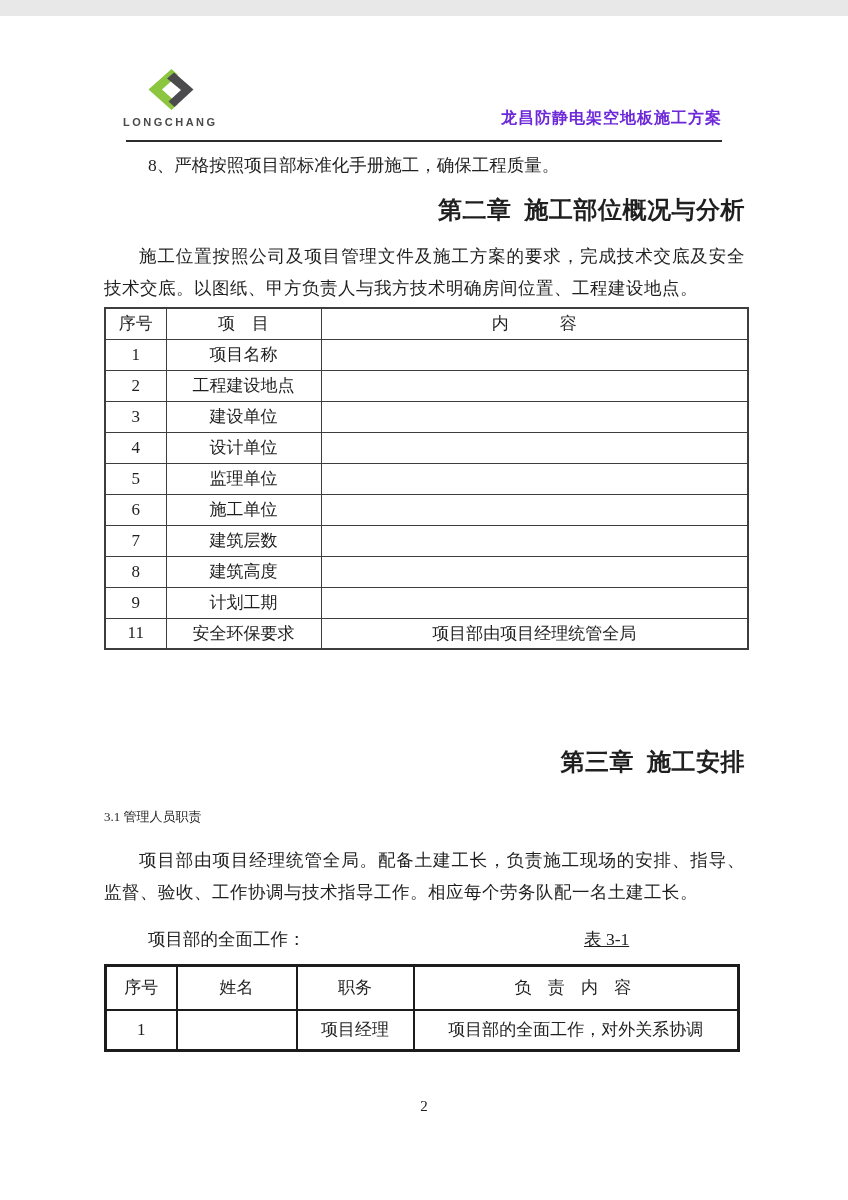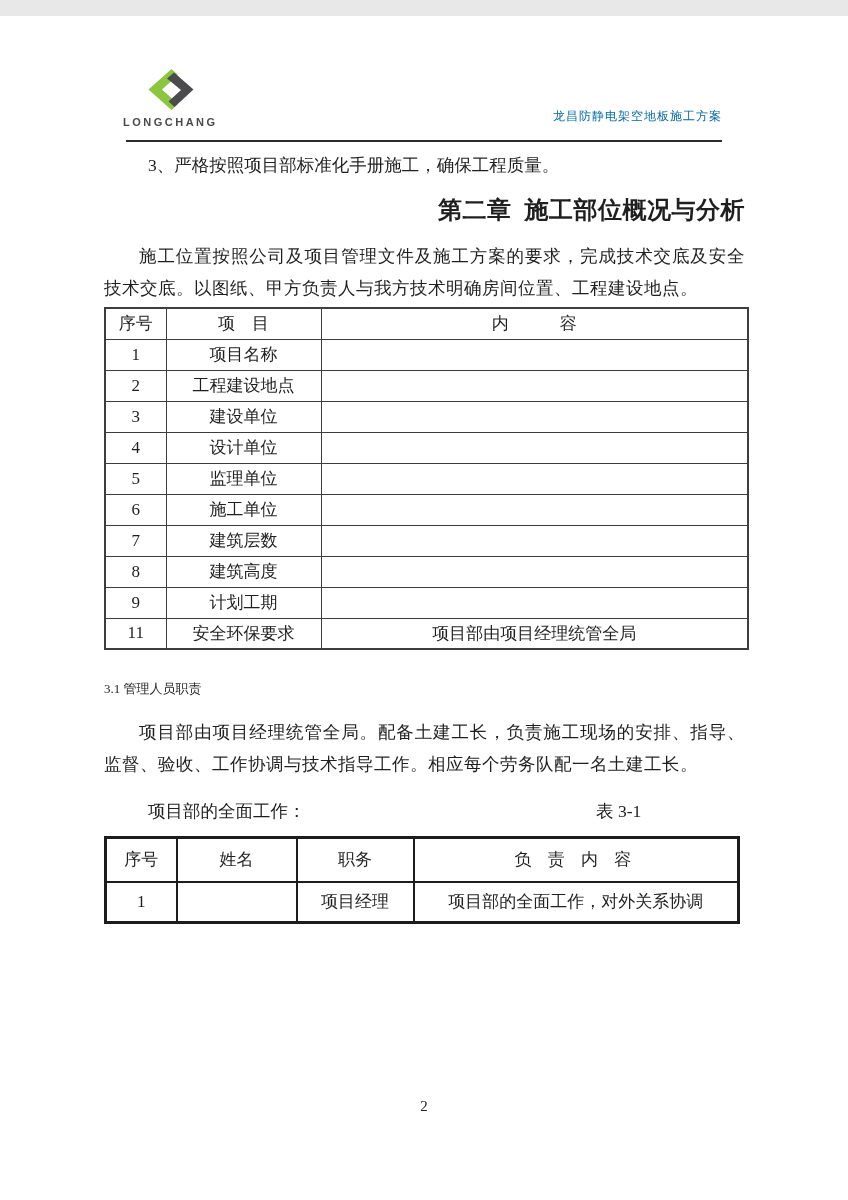--- a/index.html
+++ b/index.html
@@ -16,21 +16,21 @@
   
   .logo { position:absolute; left:123px; top:52px; width:110px; }
   .logo-mark { display:block; margin-left:16px; width:62px; height:46px; }
   .logo-brand {
     display:block; margin-top:2px;
     font-family:"Liberation Sans","DejaVu Sans",sans-serif;
     font-weight:bold; font-size:11px; letter-spacing:2.5px; color:#4a4a4a;
   }
   .header-title {
     position:absolute; top:92px; right:126px;
-    font-size:12px; font-weight:normal; letter-spacing:1px; color:#0369a1;
+    font-size:16px; font-weight:bold; letter-spacing:1px; color:#6d28d9;
   }
   .header-rule {
     position:absolute; top:124px; left:126px; width:596px;
     border-top:2.5px solid #2c2c2c;
   }
   
   .content { position:absolute; left:104px; top:136px; width:641px; }
   .line6 { font-size:17.5px; line-height:22px; text-indent:44px; margin-top:2px; }
   .chapter-title {
     font-size:24px; font-weight:bold; text-align:right;
@@ -38,21 +38,21 @@
   }
   .h-ch2 { margin-top:18px; }
   .h-ch3 { margin-top:96px; }
   .para {
     margin-top:14px; font-size:17.5px; line-height:32px;
     text-align:justify; text-indent:2em; letter-spacing:0.5px;
   }
   .section-title { margin-top:26px; font-size:13px; font-weight:normal; line-height:26px; }
   .caption-row { position:relative; margin-top:19px; font-size:17.5px; line-height:24px; }
   .caption-left { margin-left:44px; }
-  .caption-label { position:absolute; left:492px; top:0; }
+  .caption-label { position:absolute; left:480px; top:0;text-decoration:underline; }
   
   table { border-collapse:collapse; table-layout:fixed; }
   .t1 { margin-top:3px; width:643px; border:2px solid #3d3d3d; }
   .t1 td, .t1 th {
     border:1px solid #3d3d3d; height:31px; padding:0 4px;
     font-size:17px; font-weight:normal; text-align:center; vertical-align:middle;
     overflow:hidden; white-space:pre-wrap;
   }
   .t2 { margin-top:13px; width:633px; border:3px solid #1c1c1c; }
   .t2 td, .t2 th {
@@ -79,21 +79,21 @@
       <path d="M58 2 L12 43 L58 84 L71 72 L39 43 L71 14 Z" fill="#8CC63F"></path>
       <path d="M63 9 L102 43 L64 78 L52 67 L77 44 L49 21 Z" fill="#4B4B4E"></path>
     </svg>
     <span class="logo-brand">LONGCHANG</span>
   </div>
   <div class="header-title">龙昌防静电架空地板施工方案</div>
   <div class="header-rule"></div>
 
   <div class="content">
 
-    <p class="line6">3、严格按照项目部标准化手册施工，确保工程质量。</p>
+    <p class="line6">8、严格按照项目部标准化手册施工，确保工程质量。</p>
 
     <h1 class="chapter-title h-ch2">第二章  施工部位概况与分析</h1>
 
     <p class="para">施工位置按照公司及项目管理文件及施工方案的要求，完成技术交底及安全技术交底。以图纸、甲方负责人与我方技术明确房间位置、工程建设地点。</p>
 
     <table class="t1">
       <colgroup>
           <col style="width:61px">
           <col style="width:155px">
           <col style="width:427px">
@@ -152,20 +152,21 @@
           <td></td>
         </tr>
         <tr>
           <td>11</td>
           <td>安全环保要求</td>
           <td>项目部由项目经理统管全局</td>
         </tr>
       </tbody>
     </table>
 
+    <h1 class="chapter-title h-ch3">第三章  施工安排</h1>
 
     <h2 class="section-title">3.1 管理人员职责</h2>
 
     <p class="para">项目部由项目经理统管全局。配备土建工长，负责施工现场的安排、指导、监督、验收、工作协调与技术指导工作。相应每个劳务队配一名土建工长。</p>
 
     <div class="caption-row">
       <span class="caption-left">项目部的全面工作：</span>
       <span class="caption-label">表 3-1</span>
     </div>
 

